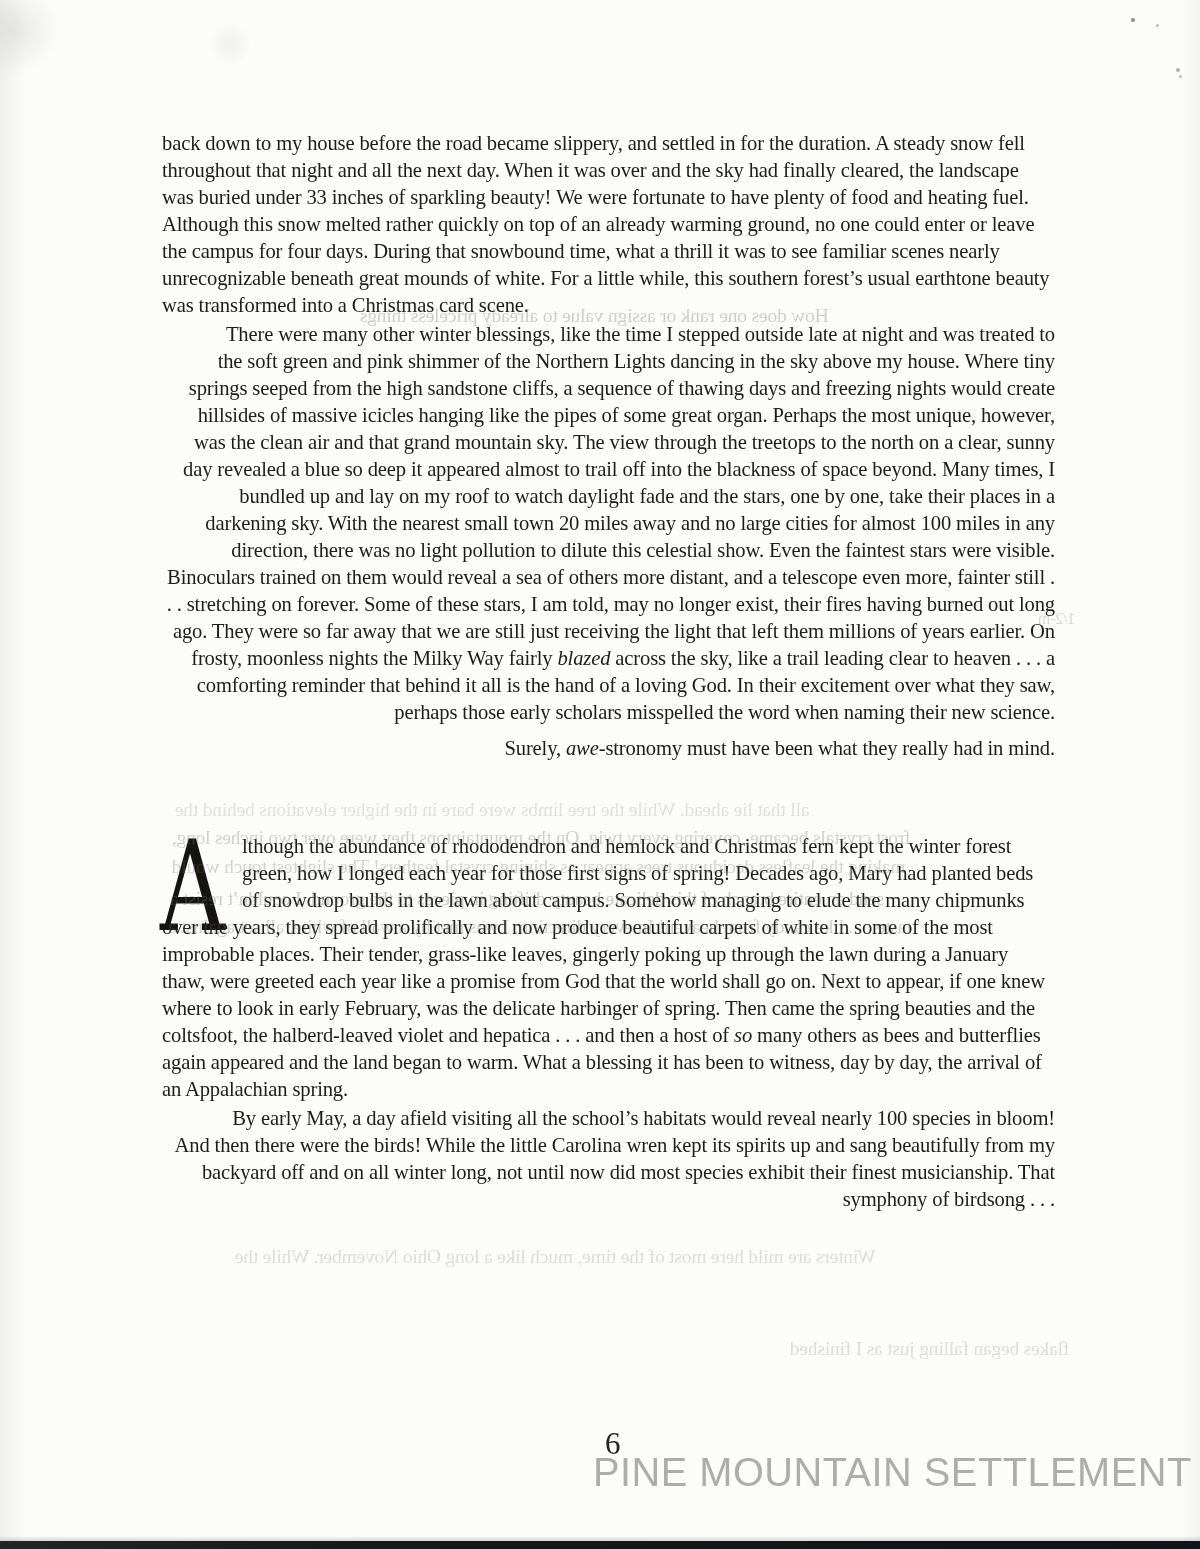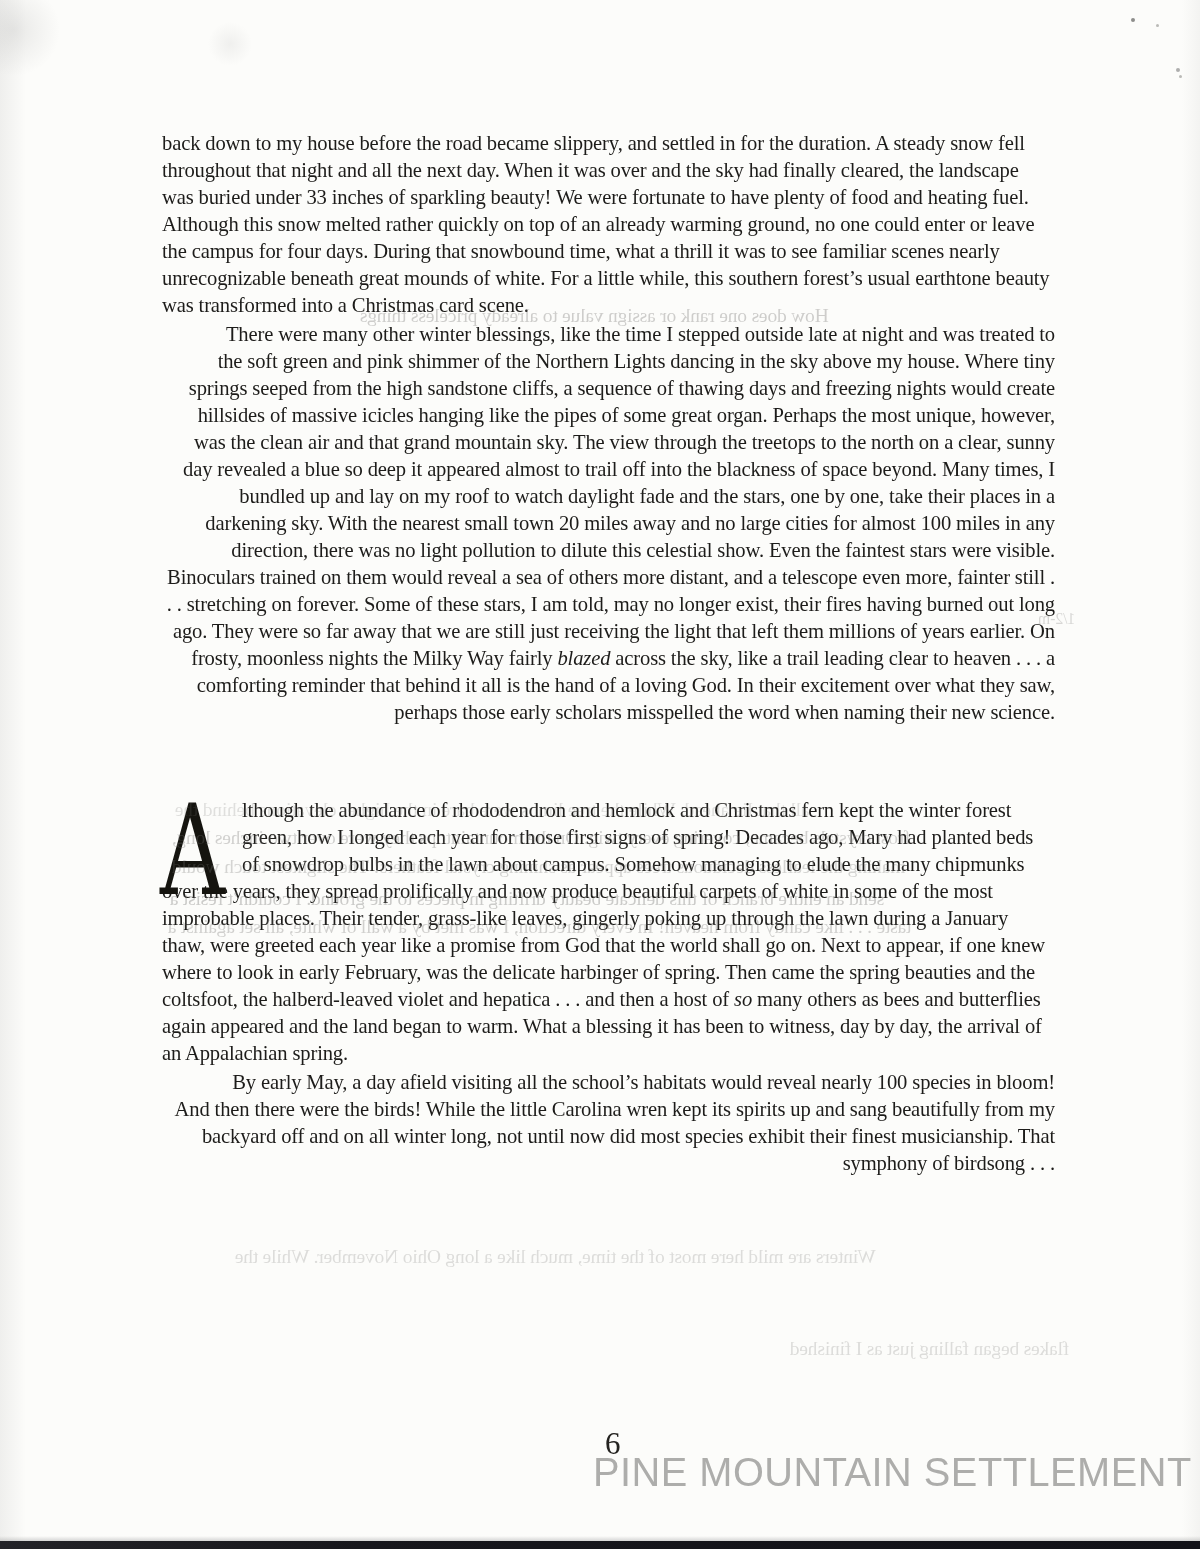--- a/index.html
+++ b/index.html
@@ -64,20 +64,21 @@
   .speck{position:absolute;border-radius:50%;background:#8d8d8b;}
 </style>
 </head>
 <body>
 
 <div class="page">
 
   <div class="content">
       <p class="para first"><span>back down to my house before the road became slippery, and settled in for the duration. A steady snow fell throughout that night and all the next day. When it was over and the sky had finally cleared, the landscape was buried under 33 inches of sparkling beauty! We were fortunate to have plenty of food and heating fuel. Although this snow melted rather quickly on top of an already warming ground, no one could enter or leave the campus for four days. During that snowbound time, what a thrill it was to see familiar scenes nearly unrecognizable beneath great mounds of white. For a little while, this southern forest’s usual earthtone beauty was transformed into a Christmas card scene.</span></p>
       <p class="para indent"><span>There were many other winter blessings, like the time I stepped outside late at night and was treated to the soft green and pink shimmer of the Northern Lights dancing in the sky above my house. Where tiny springs seeped from the high sandstone cliffs, a sequence of thawing days and freezing nights would create hillsides of massive icicles hanging like the pipes of some great organ. Perhaps the most unique, however, was the clean air and that grand mountain sky. The view through the treetops to the north on a clear, sunny day revealed a blue so deep it appeared almost to trail off into the blackness of space beyond. Many times, I bundled up and lay on my roof to watch daylight fade and the stars, one by one, take their places in a darkening sky. With the nearest small town 20 miles away and no large cities for almost 100 miles in any direction, there was no light pollution to dilute this celestial show. Even the faintest stars were visible. Binoculars trained on them would reveal a sea of others more distant, and a telescope even more, fainter still . . . stretching on forever. Some of these stars, I am told, may no longer exist, their fires having burned out long ago. They were so far away that we are still just receiving the light that left them millions of years earlier. On frosty, moonless nights the Milky Way fairly </span><span class="it">blazed</span><span> across the sky, like a trail leading clear to heaven . . . a comforting reminder that behind it all is the hand of a loving God. In their excitement over what they saw, perhaps those early scholars misspelled the word when naming their new science.</span></p>
+      <p class="para indent surely"><span>Surely, </span><span class="it">awe</span><span>-stronomy must have been what they really had in mind.</span></p>
       <p class="para dropcap-para"><span class="dropcap">
           <span>A</span>
         </span><span>lthough the abundance of rhododendron and hemlock and Christmas fern kept the winter forest green, how I longed each year for those first signs of spring! Decades ago, Mary had planted beds of snowdrop bulbs in the lawn about campus. Somehow managing to elude the many chipmunks over the years, they spread prolifically and now produce beautiful carpets of white in some of the most improbable places. Their tender, grass-like leaves, gingerly poking up through the lawn during a January thaw, were greeted each year like a promise from God that the world shall go on. Next to appear, if one knew where to look in early February, was the delicate harbinger of spring. Then came the spring beauties and the coltsfoot, the halberd-leaved violet and hepatica . . . and then a host of </span><span class="it">so</span><span> many others as bees and butterflies again appeared and the land began to warm. What a blessing it has been to witness, day by day, the arrival of an Appalachian spring.</span></p>
       <p class="para indent"><span>By early May, a day afield visiting all the school’s habitats would reveal nearly 100 species in bloom! And then there were the birds! While the little Carolina wren kept its spirits up and sang beautifully from my backyard off and on all winter long, not until now did most species exhibit their finest musicianship. That symphony of birdsong . . .</span></p>
     </div>
 
   <div class="page-number">6</div>
   <div class="watermark">PINE MOUNTAIN SETTLEMENT 2019</div>
 
   <div class="speck" style="left:1131px;top:18px;width:4px;height:4px;"></div>

